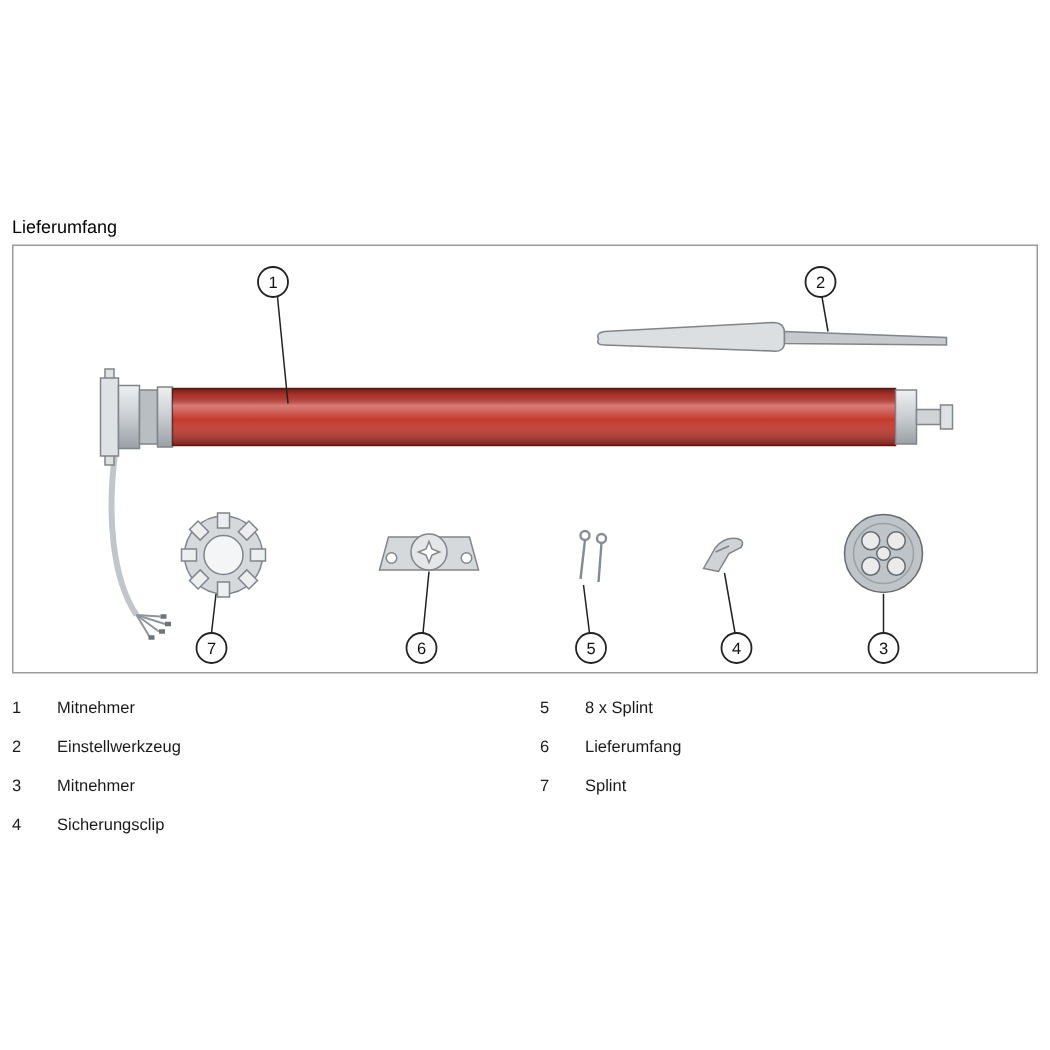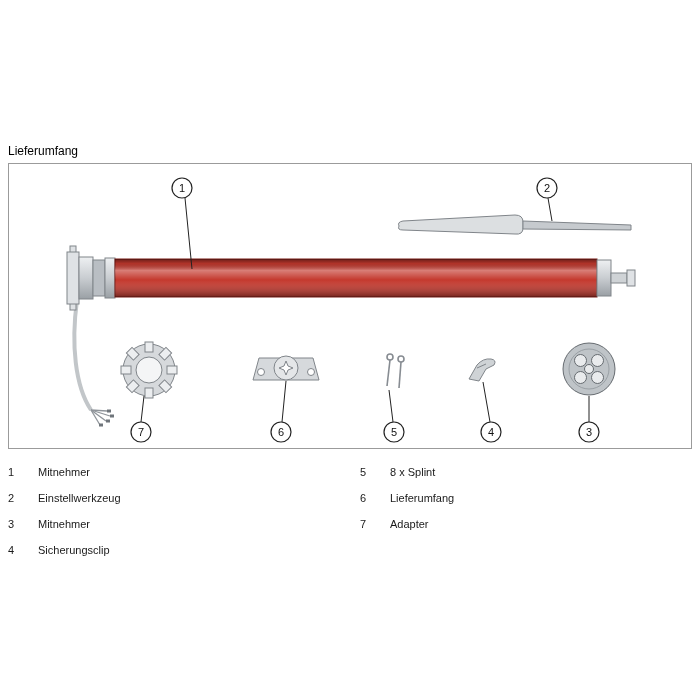--- a/index.html
+++ b/index.html
@@ -231,16 +231,16 @@
     <div class="legend-row">
       <span class="legend-num">5</span>
       <span class="legend-label">8 x Splint</span>
     </div>
     <div class="legend-row">
       <span class="legend-num">6</span>
       <span class="legend-label">Lieferumfang</span>
     </div>
     <div class="legend-row">
       <span class="legend-num">7</span>
-      <span class="legend-label">Adapter</span>
+      <span class="legend-label">Splint</span>
     </div>
   </div>
 </div>
 
 </body></html>

